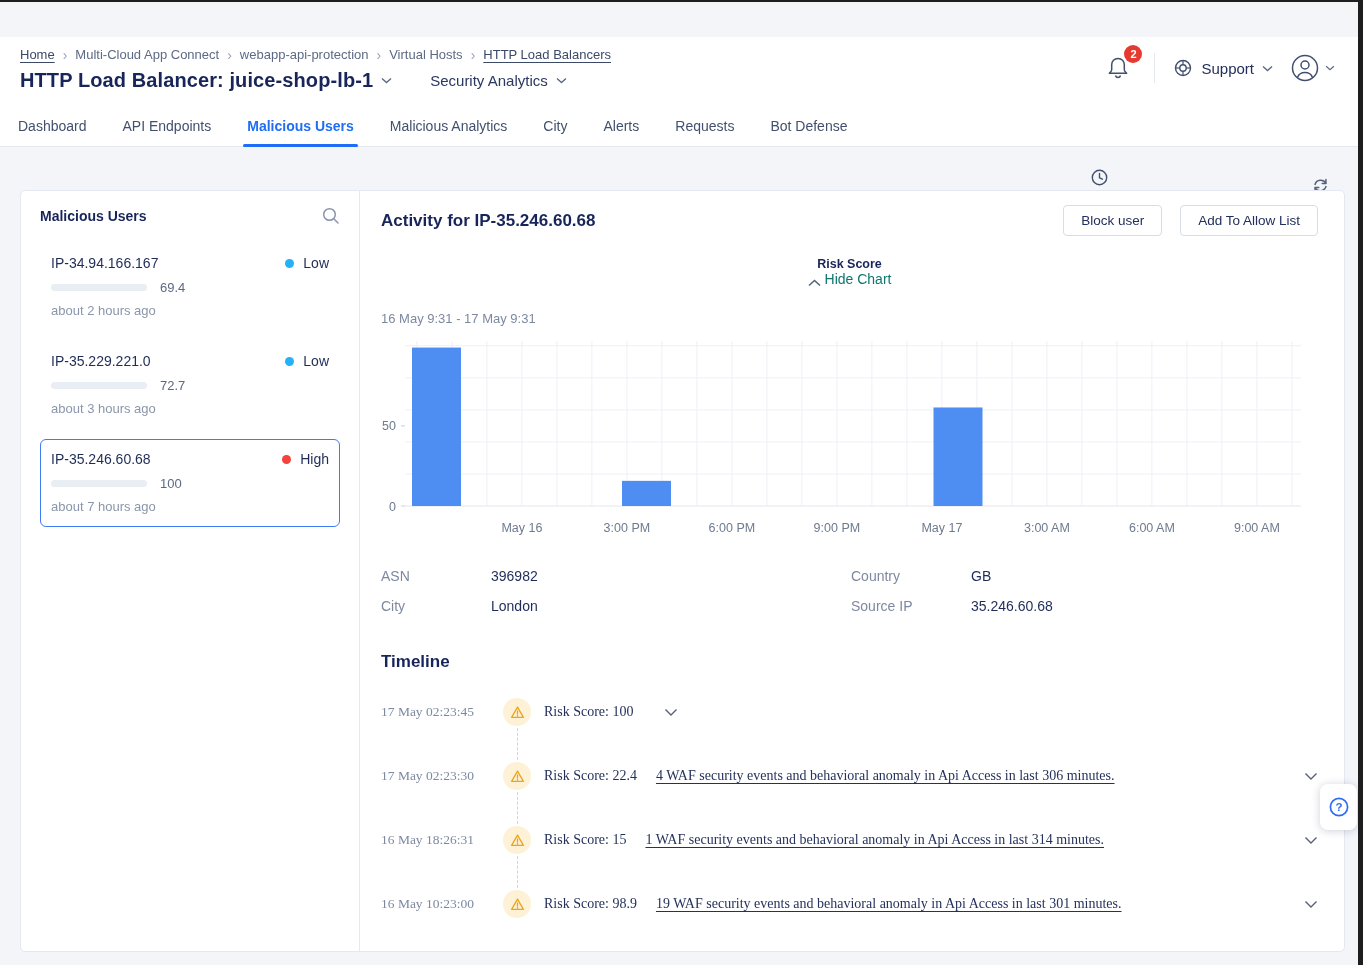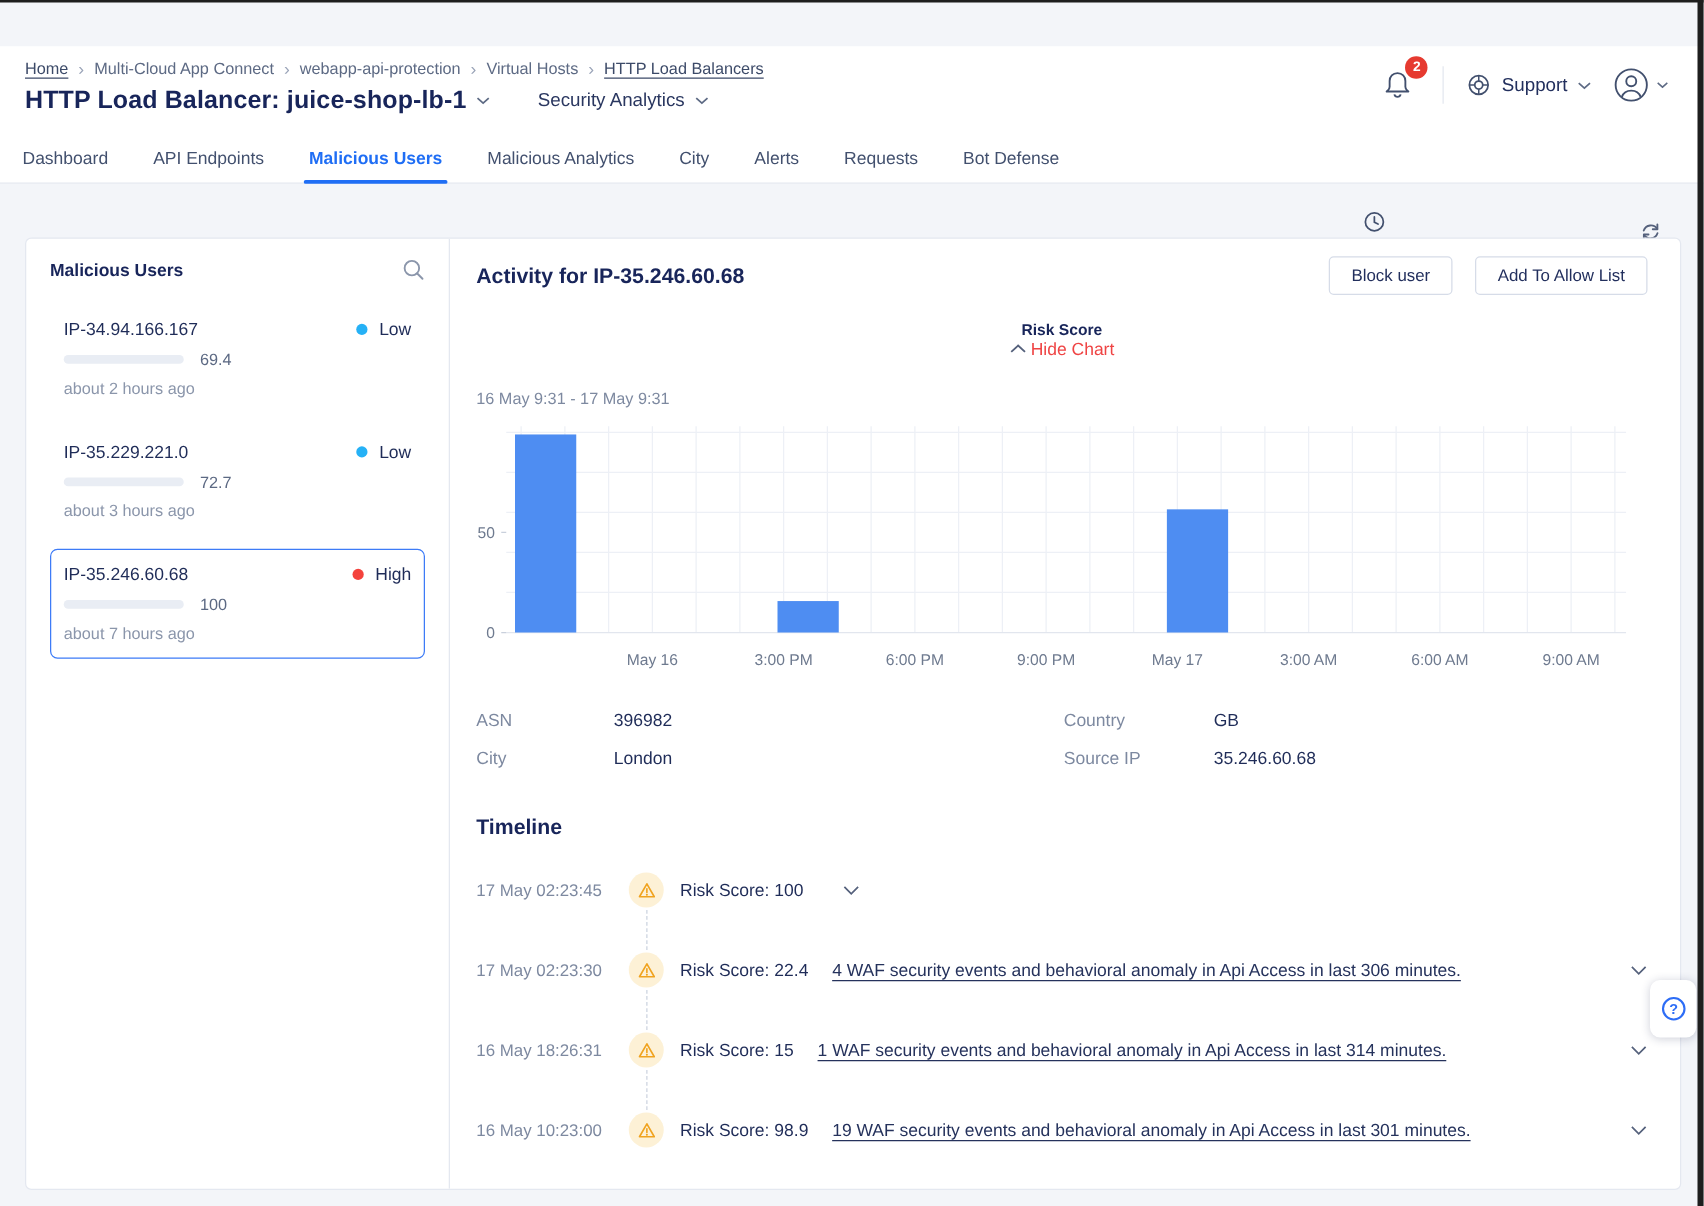--- a/index.html
+++ b/index.html
@@ -59,32 +59,32 @@
 
   
   .panel { flex:1; padding:14px 26px 0 21px; position:relative; }
   .panel-head { display:flex; align-items:center; }
   .panel-title { font-size:17px; font-weight:600; color:#18255a; flex:1; }
   .btn { background:#fff; border:1px solid #d6dce8; border-radius:4px; font-size:13.5px; color:#222f5d;
          padding:7px 17px; cursor:pointer; font-family:inherit; }
   .btn + .btn { margin-left:18px; }
   .chart-head { display:flex; align-items:center; margin-top:21px;flex-direction:column; }
   .risk-label { font-size:12.5px; font-weight:700; color:#18255a; flex:1; }
-  .hide-chart { display:flex; align-items:center; gap:4px; font-size:14px; color:#ef4444; cursor:pointer; }
+  .hide-chart { display:flex; align-items:flex-end; gap:4px; font-size:14px; color:#0f766e; cursor:pointer; }
   .time-span { font-size:13px; color:#7d89a0; margin-top:24px; }
   .chart-wrap { margin-top:12px; }
 
   
   .details { display:grid; grid-template-columns:110px 360px 120px 1fr; row-gap:14px; margin-top:22px; font-size:14px; }
   .d-label { color:#7d89a0; }
   .d-value { color:#1f2c58; }
 
   
   .timeline-title { font-size:17px; font-weight:600; color:#18255a; margin-top:38px; }
-  .timeline { margin-top:8px; }
+  .timeline { margin-top:8px;font-family:Liberation Serif, serif; }
   .tl-entry { display:flex; align-items:center; height:64px; position:relative; }
   .tl-time { width:122px; flex:none; font-size:13.5px; color:#7d89a0; }
   .tl-icon { width:28px; height:28px; border-radius:50%; background:#fdf1d6; display:flex; align-items:center; justify-content:center; flex:none; margin-right:13px; }
   .tl-risk { font-size:14px; color:#1f2c58; margin-right:19px; white-space:nowrap; }
   .tl-link { font-size:14px; color:#25325c; text-decoration:underline; text-underline-offset:3px; cursor:pointer; flex:1; }
   .tl-chev { flex:none; margin-left:12px; cursor:pointer; }
   .tl-connector { position:absolute; left:136px; top:48px; height:32px; border-left:1px dashed #ccd3df; }
 
   
   .help-fab { position:absolute; right:6px; top:784px; width:37px; height:46px; background:#fff; border-radius:8px;

